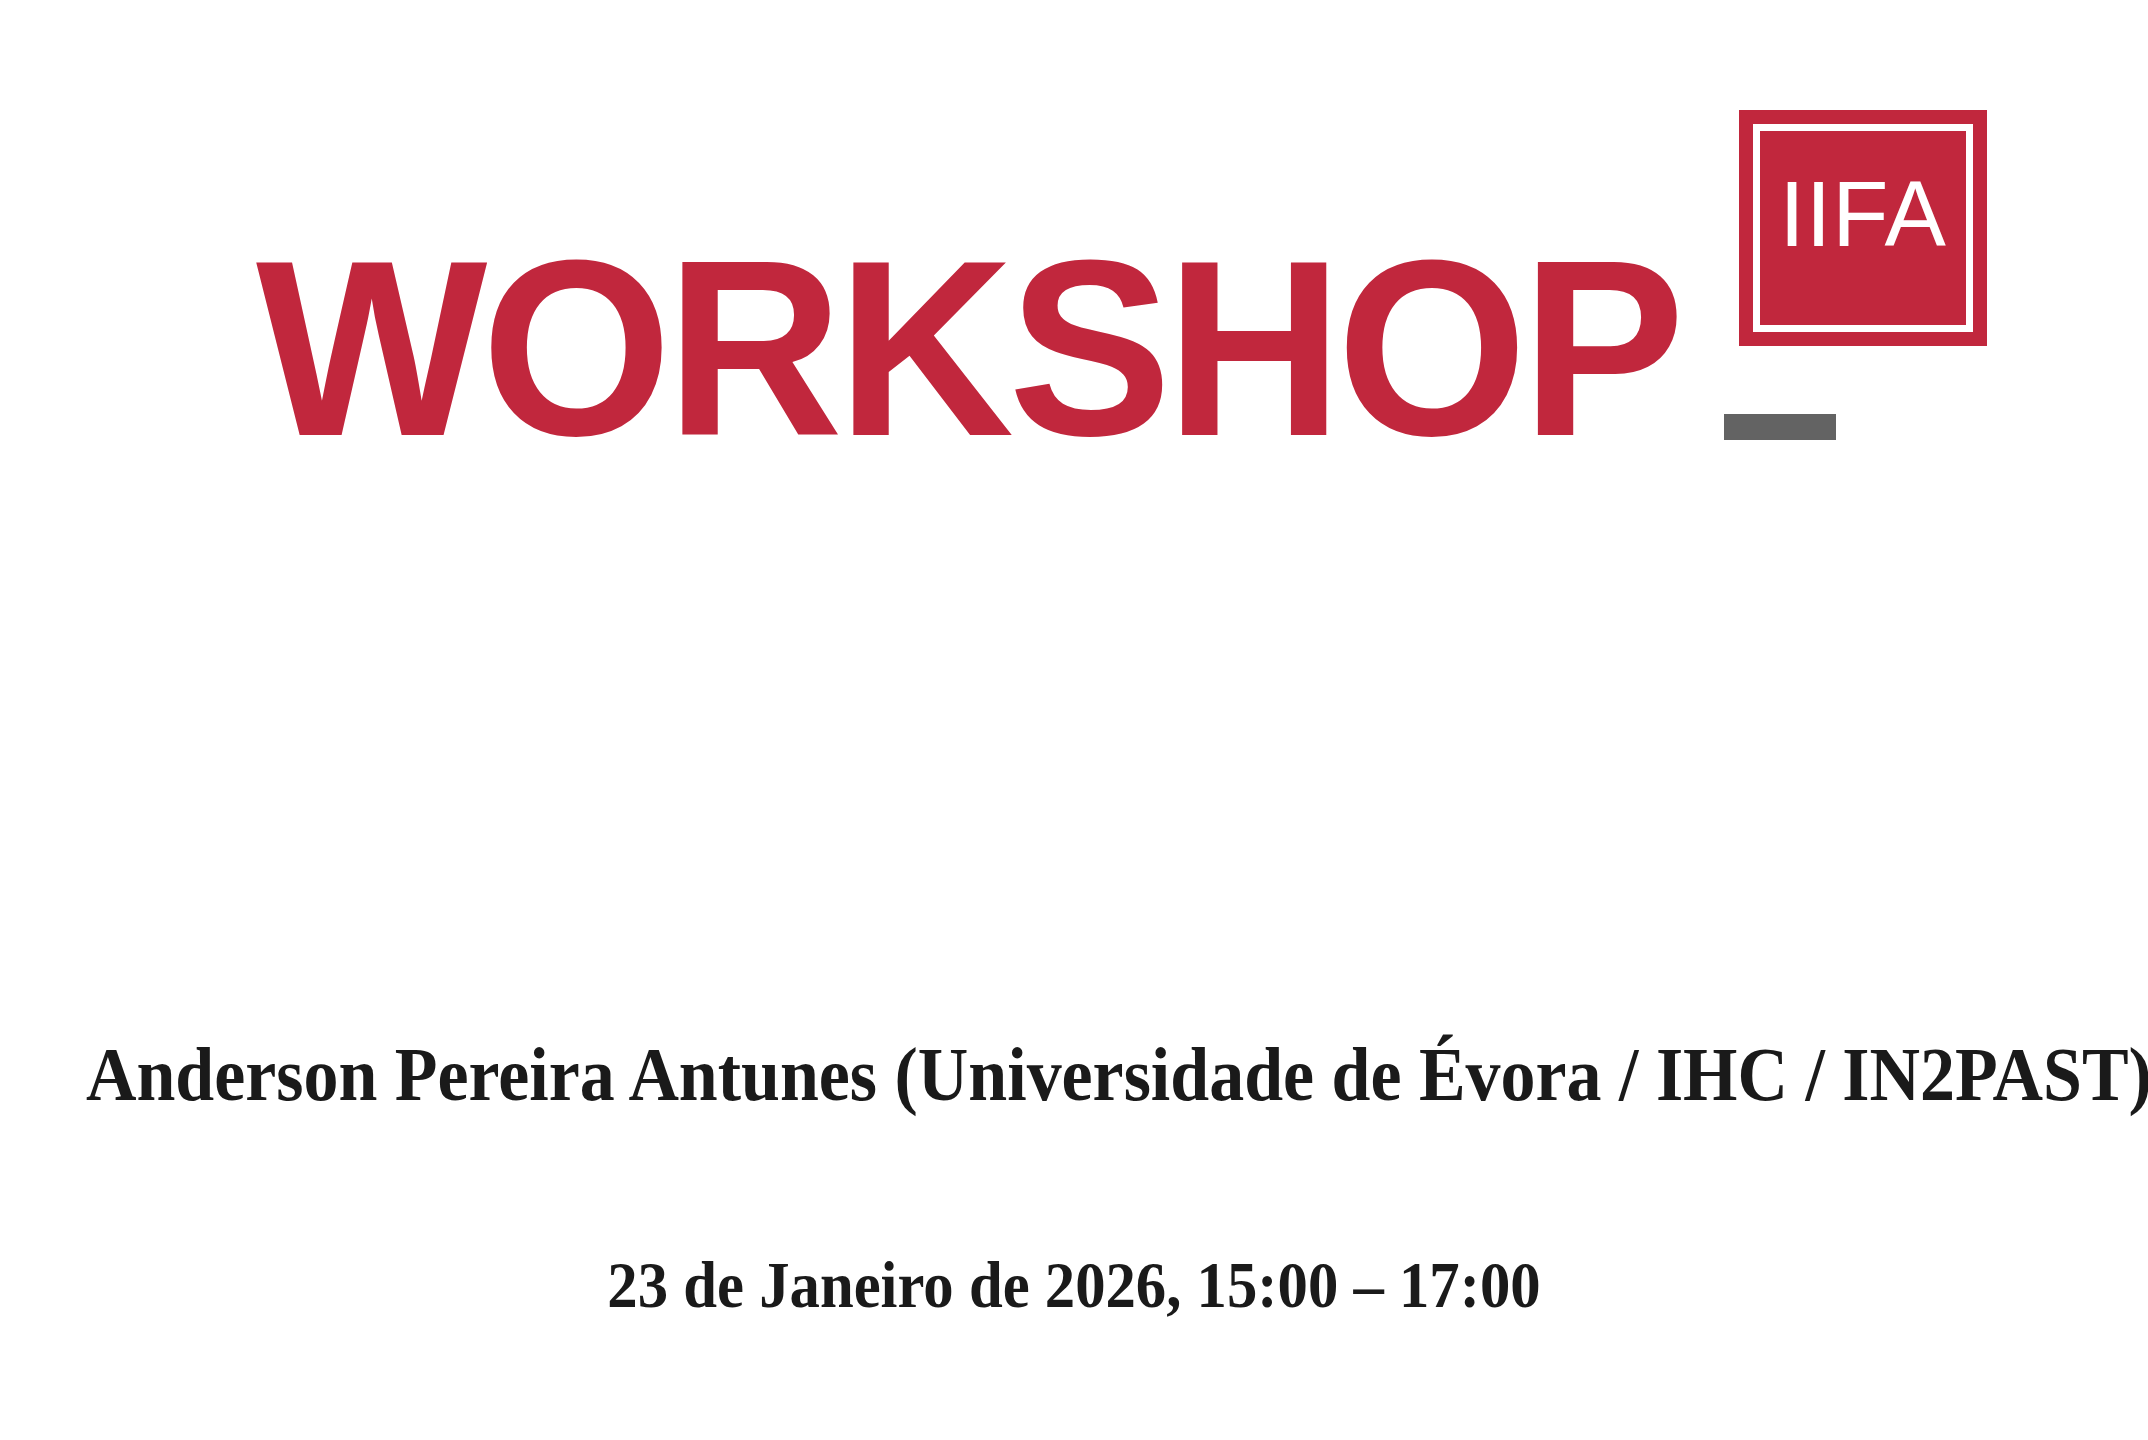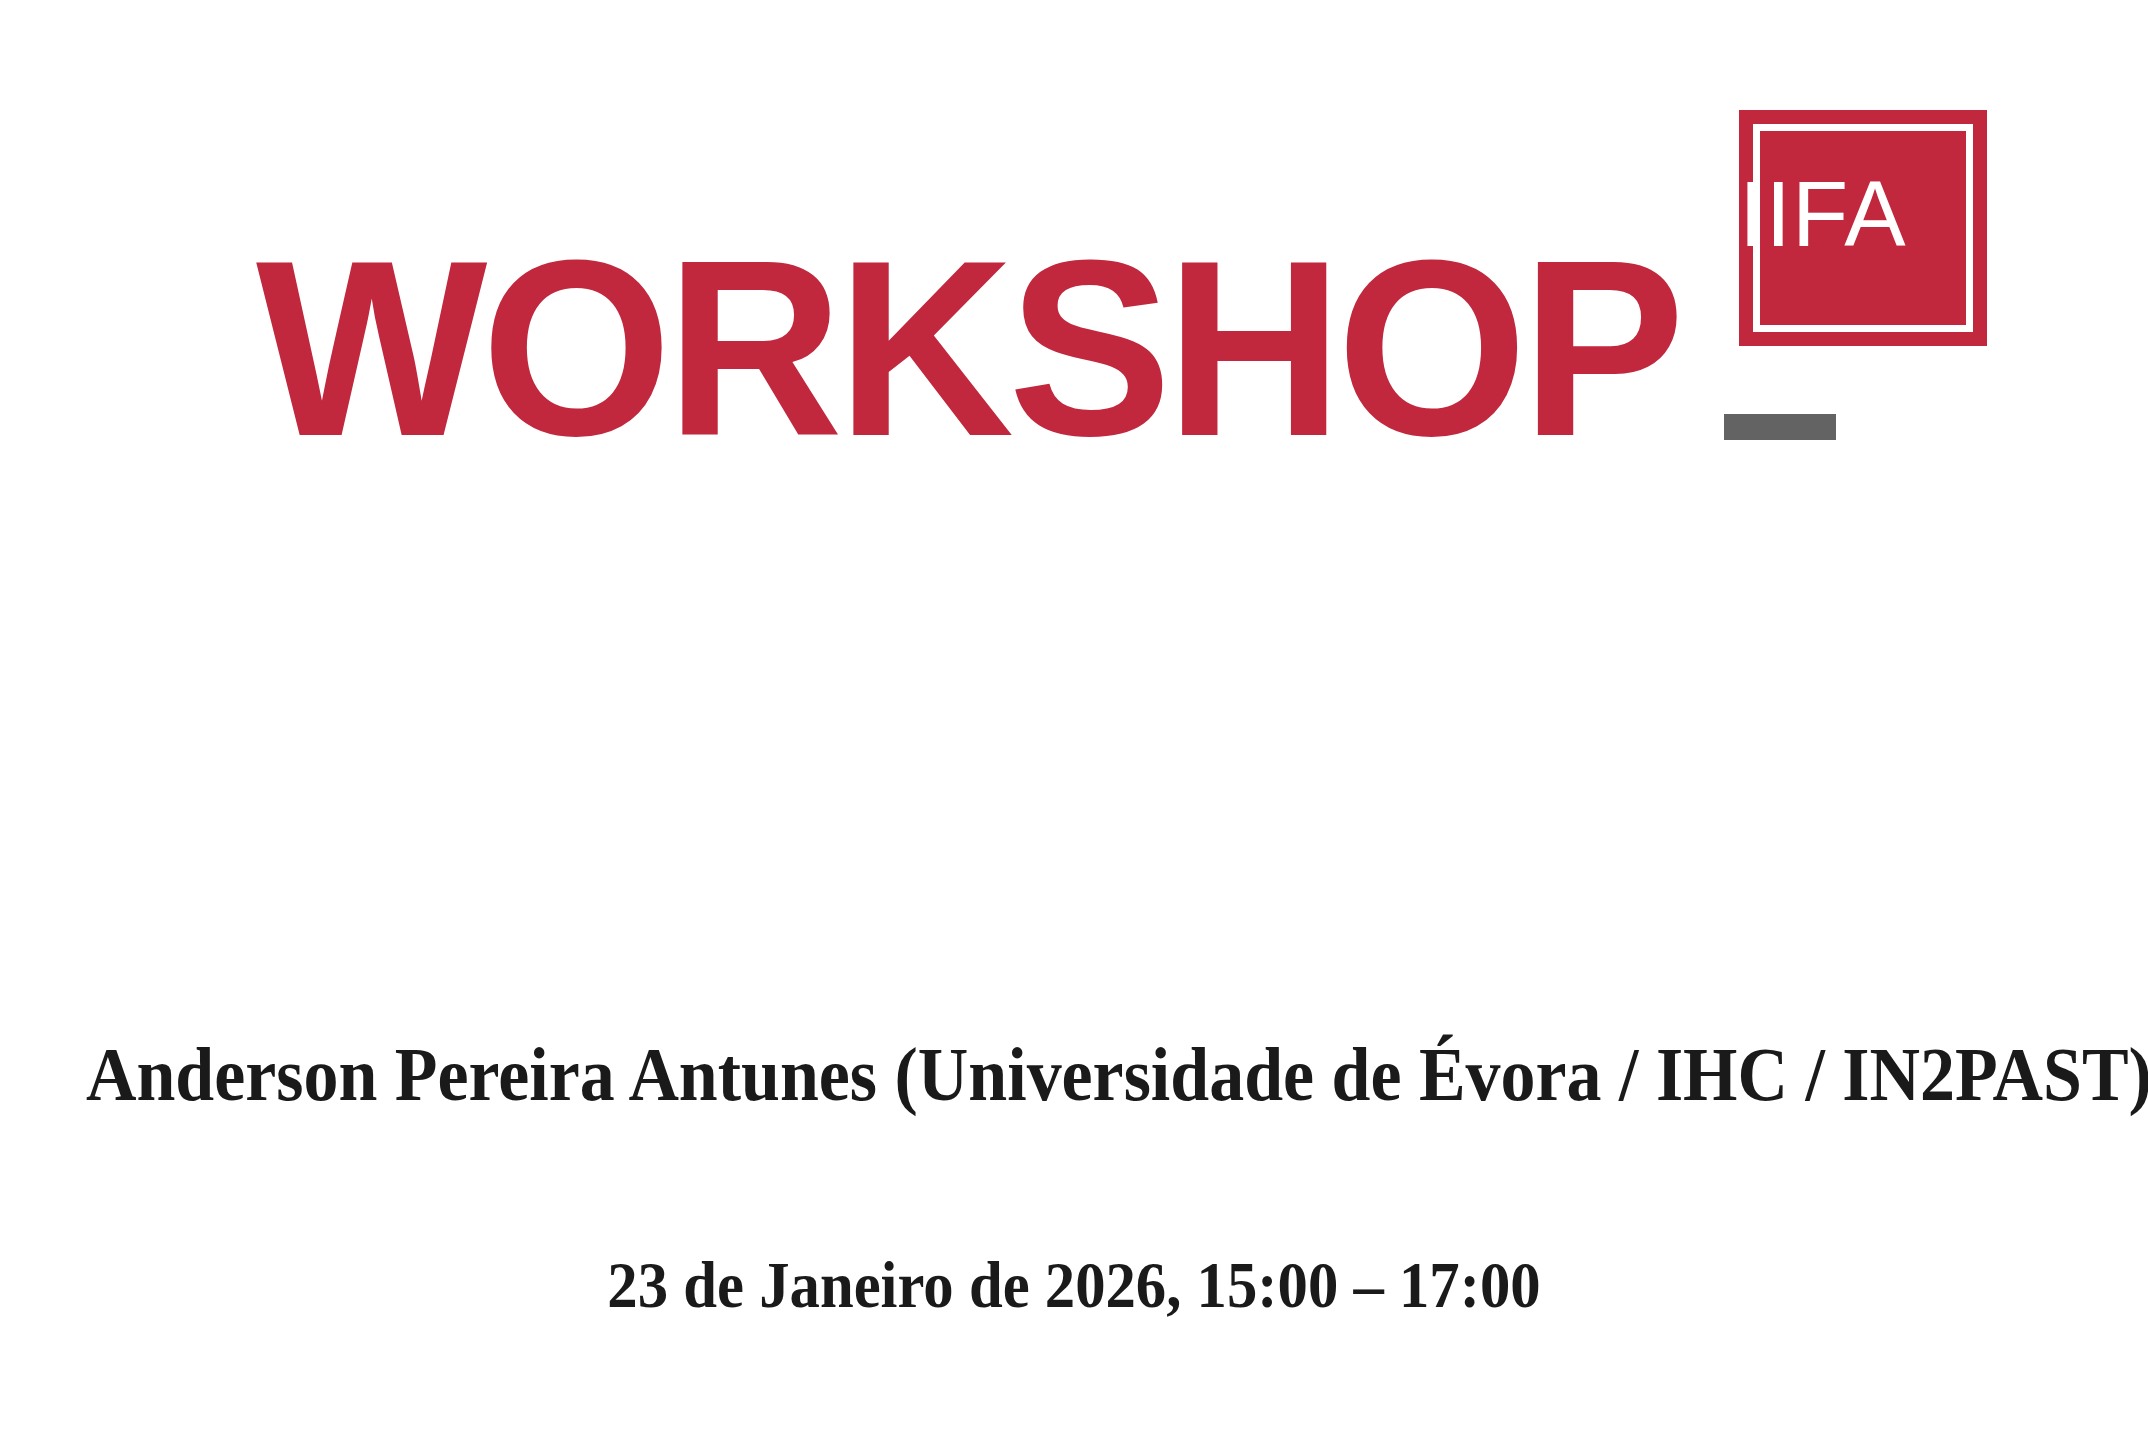--- a/index.html
+++ b/index.html
@@ -78,20 +78,21 @@
     right: 14px;
     bottom: 14px;
     border: 7px solid #ffffff;
     box-sizing: border-box;
   }
   .iifa-text {
     position: absolute;
     left: 0;
     right: 0;
     top: 58px;
+    text-align: center;
     font-family: "Liberation Sans", sans-serif;
     font-weight: normal;
     font-size: 92px;
     line-height: 1;
     letter-spacing: 1px;
     color: #ffffff;
   }
 
   
   .title-block {

